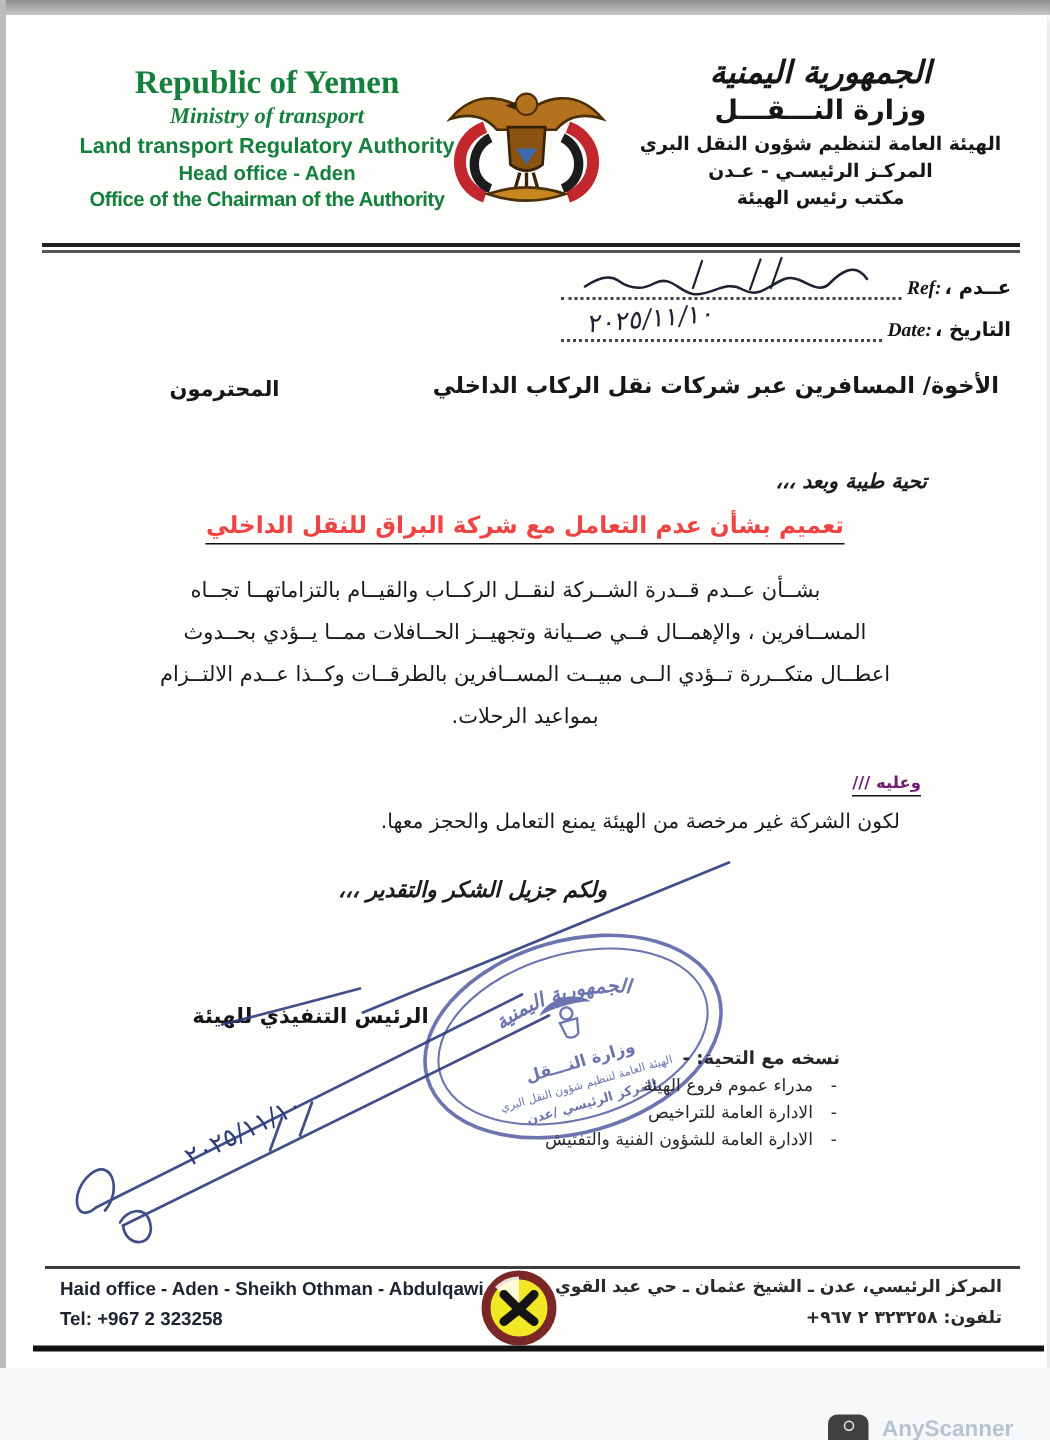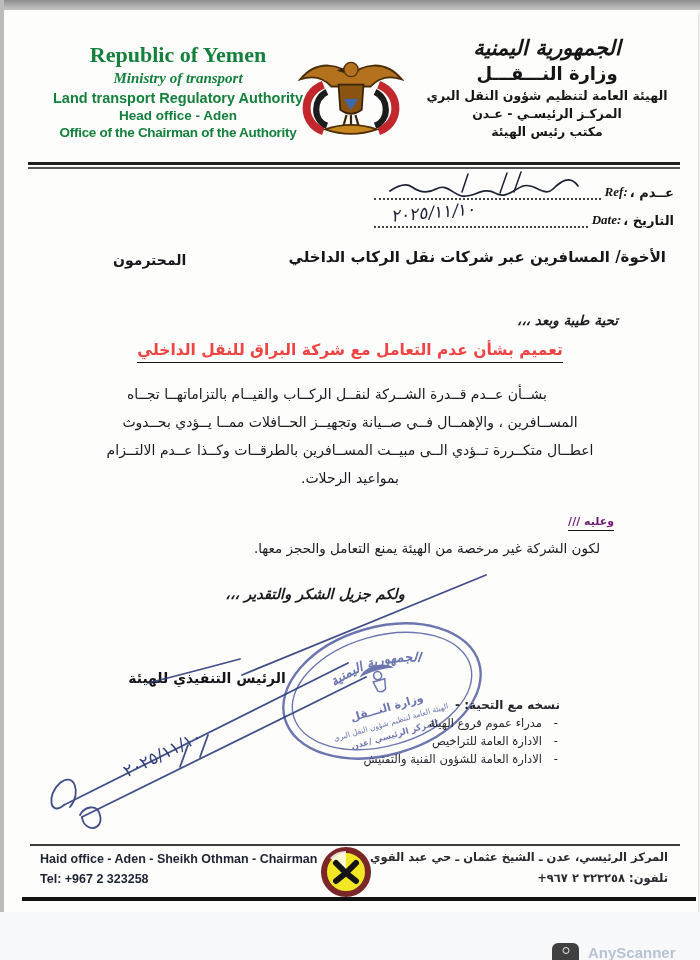--- a/index.html
+++ b/index.html
@@ -225,21 +225,21 @@
       <path d="M52,262 L336,122"></path>
       <path d="M34,250 C20,262 16,240 30,228 C44,216 52,238 40,252"></path>
       <path d="M52,262 c2,16 22,14 18,-2 c-3,-12 -16,-8 -20,0"></path>
       <path d="M150,212 l8,-22 M170,202 l8,-22"></path>
     </g>
     <text x="88" y="196" font-size="17" fill="#2e3c7c" font-family="DejaVu Serif, serif" transform="rotate(-26 150 190)" direction="ltr" letter-spacing="2">٢٠٢٥/١١/١٠</text>
   </svg>
 
   <div class="foot-rule-thin"></div>
   <div class="foot-en">
-    <div class="fe1">Haid office - Aden - Sheikh Othman - Chairman</div>
+    <div class="fe1">Haid office - Aden - Sheikh Othman - Abdulqawi</div>
     <div class="fe2">Tel: +967 2 323258</div>
   </div>
   <svg class="foot-logo" viewBox="0 0 56 52">
     <circle cx="28" cy="26" r="22" fill="#f2e725" stroke="#7a2727" stroke-width="6"></circle>
     <path d="M12,12 A22,22 0 0 1 28,5 L28,26 Z" fill="#fdfdf4" opacity="0.85"></path>
     <path d="M18,17 L28,27 L38,17 M18,35 L28,27 L38,35" fill="none" stroke="#141414" stroke-width="6" stroke-linecap="round" stroke-linejoin="round"></path>
   </svg>
   <div class="foot-ar">
     <div class="fa1">المركز الرئيسي، عدن ـ الشيخ عثمان ـ حي عبد القوي</div>
     <div class="fa2">تلفون: ٣٢٣٢٥٨ ٢ ٩٦٧+</div>

